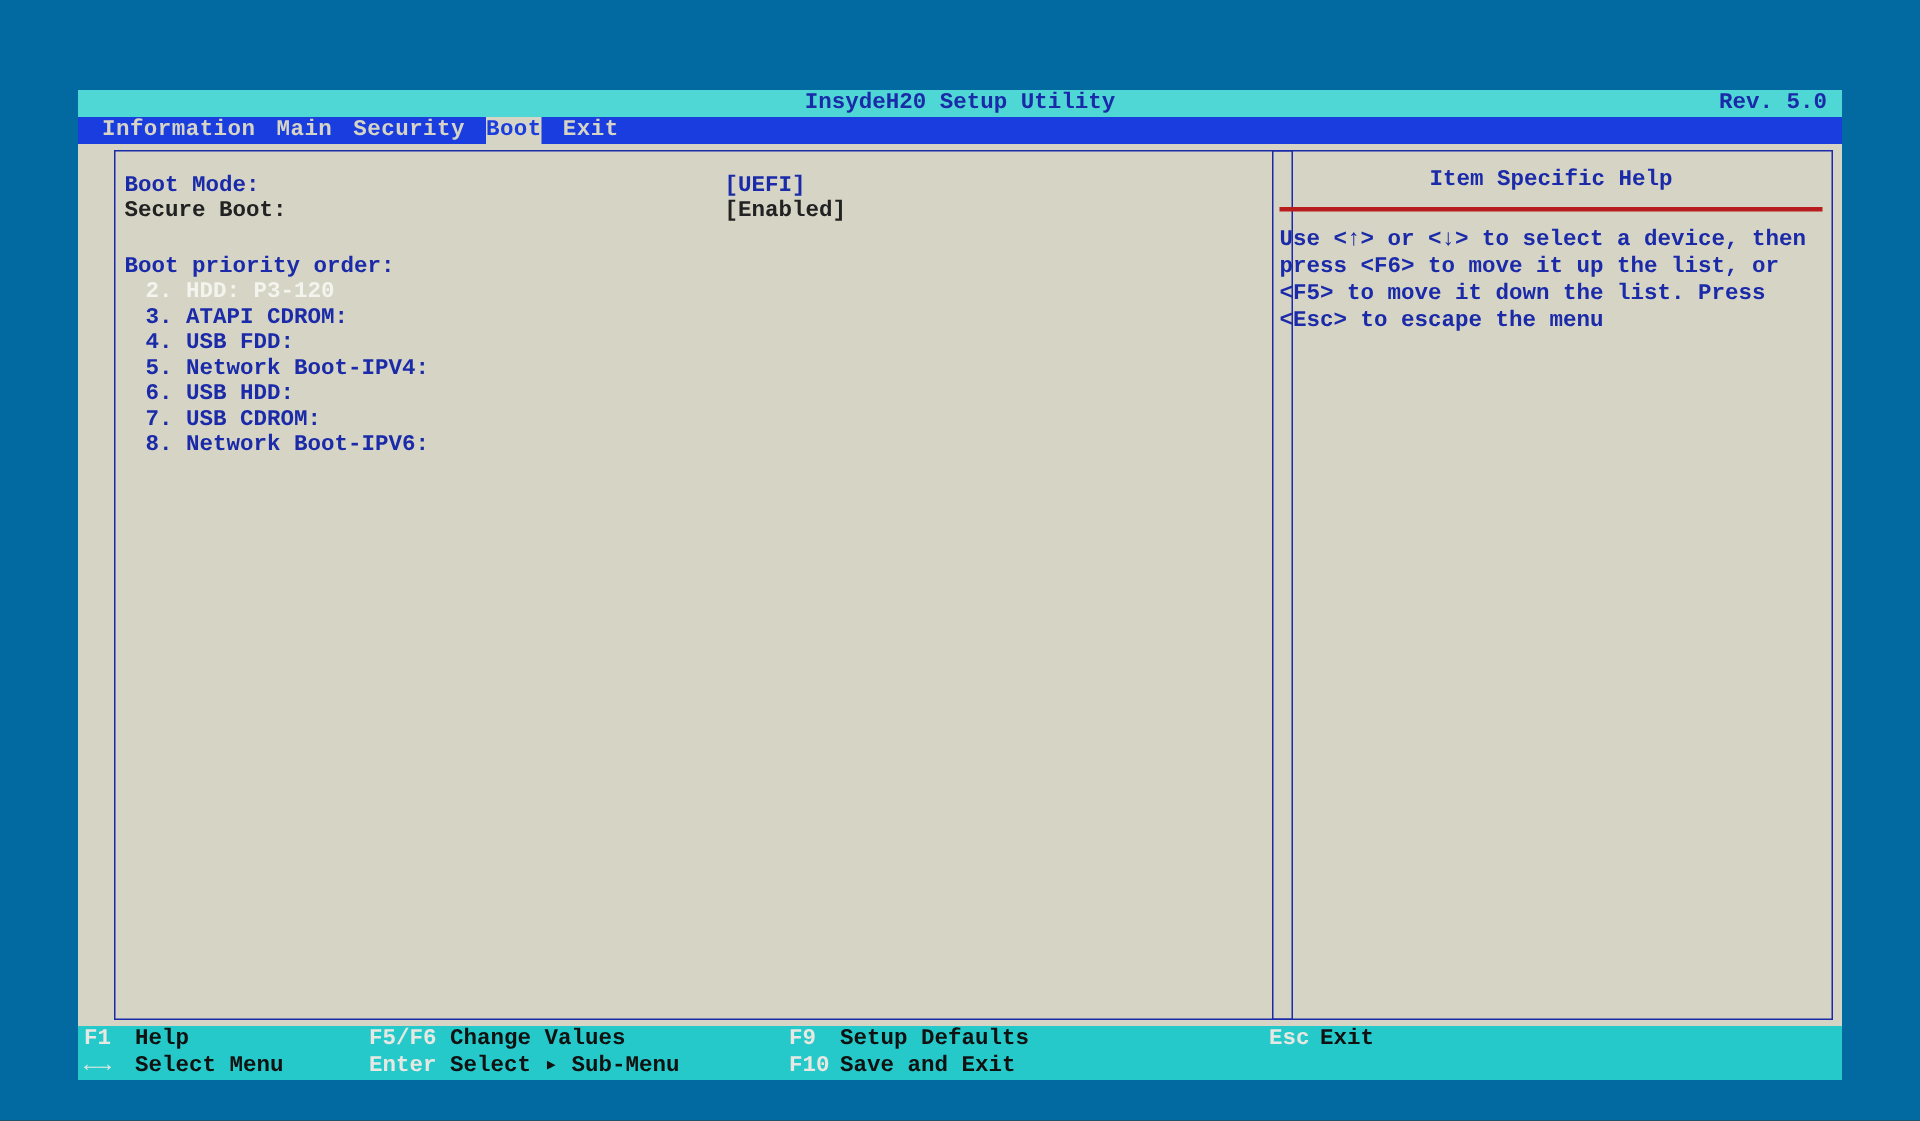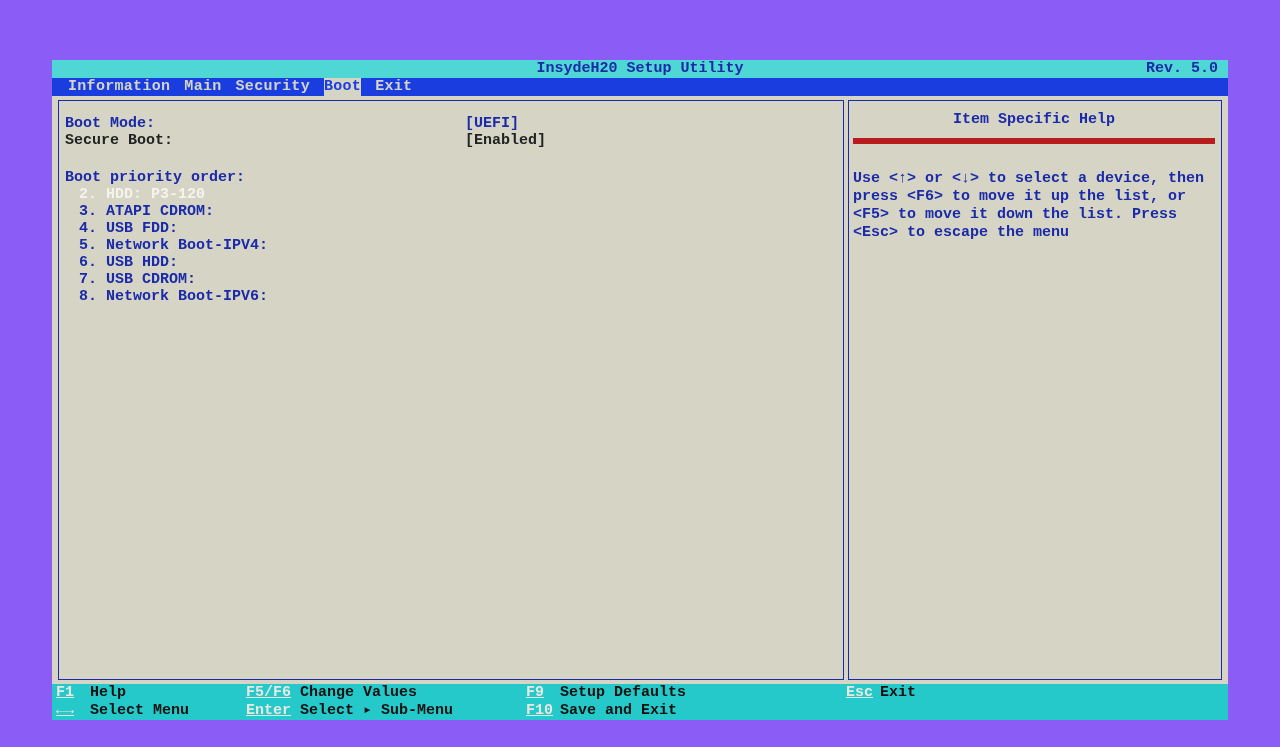--- a/index.html
+++ b/index.html
@@ -7,21 +7,21 @@
     width: 1280px; height: 747px;
     background: #111;
     font-family: "Courier New", Courier, monospace;
     font-size: 15px;
     font-weight: bold;
     overflow: hidden;
   }
   .bezel {
     position: absolute;
     inset: 0;
-    background: #8b5cf6;
+    background: #0369a1;
   }
   .screen {
     position: absolute;
     left: 52px; top: 60px;
     width: 1176px; height: 660px;
     background: #d5d4c5;
   }
 
   
   .topstrip {
@@ -69,36 +69,36 @@
     left: 0; right: 0;
     top: 36px;
     bottom: 36px;
   }
 
   .panel {
     position: absolute;
     border: 1px solid #1a2aa8;
   }
   .panel.main {
-    left: 6px; top: 4px;
+    left: 24px; top: 4px;
     width: 786px;
     bottom: 4px;
     padding: 14px 10px 10px 6px;
   }
   .panel.help {
     left: 796px; right: 6px;
     top: 4px; bottom: 4px;
     padding: 0 6px 8px 4px;
   }
 
   .help-title-wrap {
-    border-bottom: 6px solid #b91c1c;
+    border-bottom: 3px solid #b91c1c;
     text-align: center;
     padding: 10px 0 10px 0;
-    margin-bottom: 26px;
+    margin-bottom: 10px;
   }
   .help-title { color: #1a2aa8; }
 
   .row { display: flex; }
   .lbl { color: #1a2aa8; width: 400px; }
   .val { color: #1a2aa8; }
   .secure .lbl, .secure .val { color: #222; }
 
   .spacer { height: 18px; }
 
@@ -123,21 +123,21 @@
     left: 0; right: 0; bottom: 0;
     height: 36px;
     background: #25c9c9;
     color: #111;
     display: grid;
     grid-template-columns: 190px 280px 320px 1fr;
     grid-template-rows: 18px 18px;
     padding-left: 4px;
   }
   .hk { line-height: 18px; white-space: nowrap; }
-  .hk .key { color: #e8e8e2; display: inline-block; text-decoration: underline; }
+  .hk .key { color: #e8e8e2; display: inline-block; }
   .hk .key.w1 { width: 34px; }
   .hk .key.w2 { width: 54px; }
   .hk .lab { }
 </style>
 </head>
 <body>
 
 <div class="bezel">
   <div class="screen">
 

